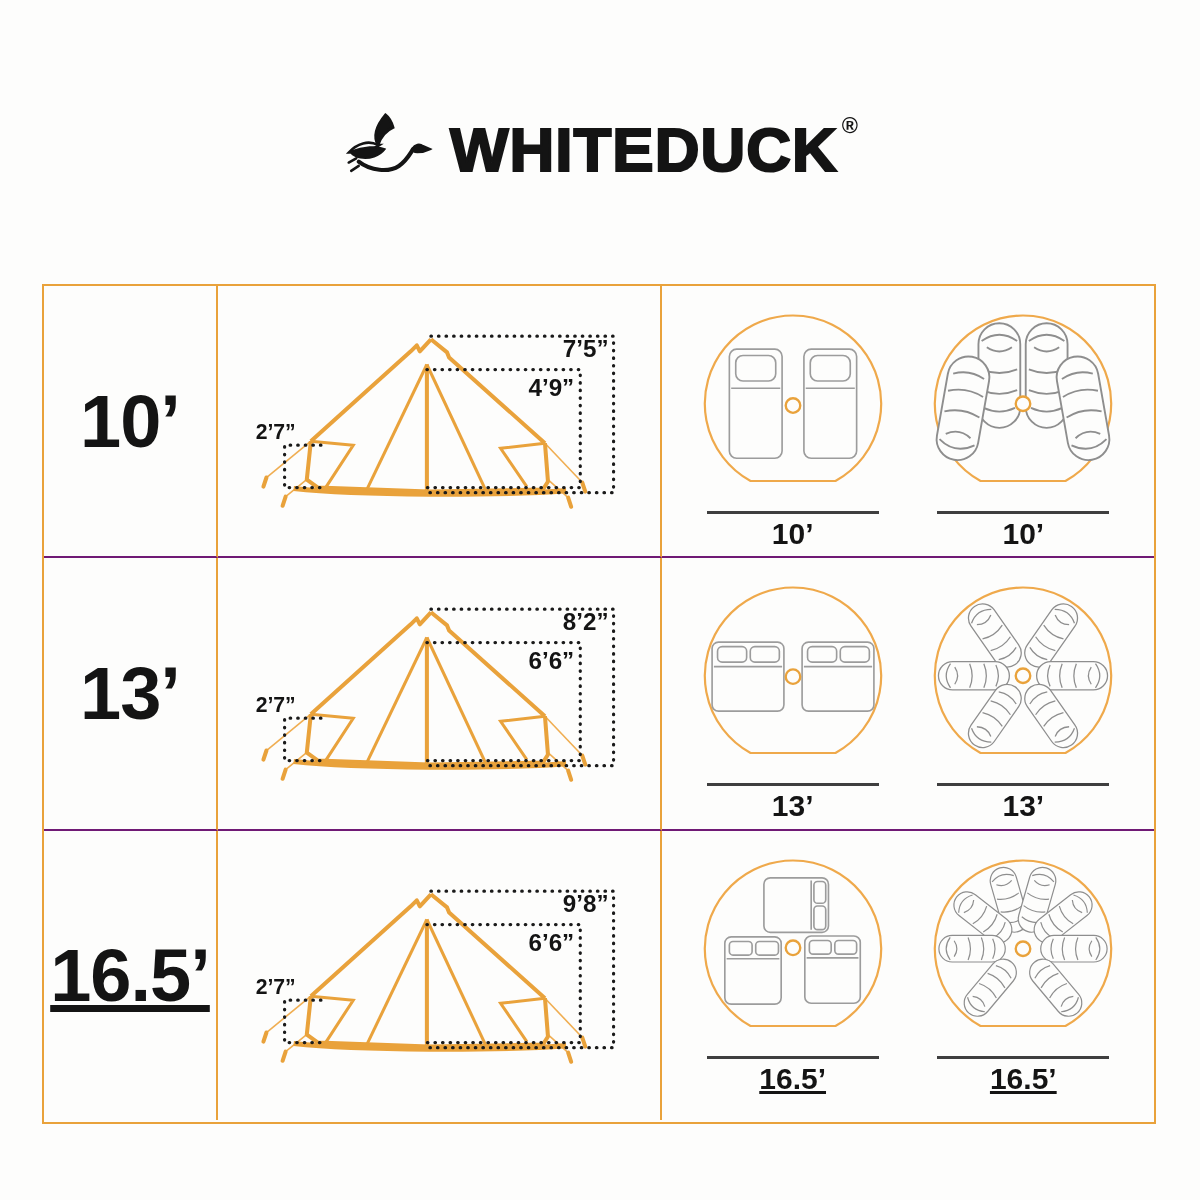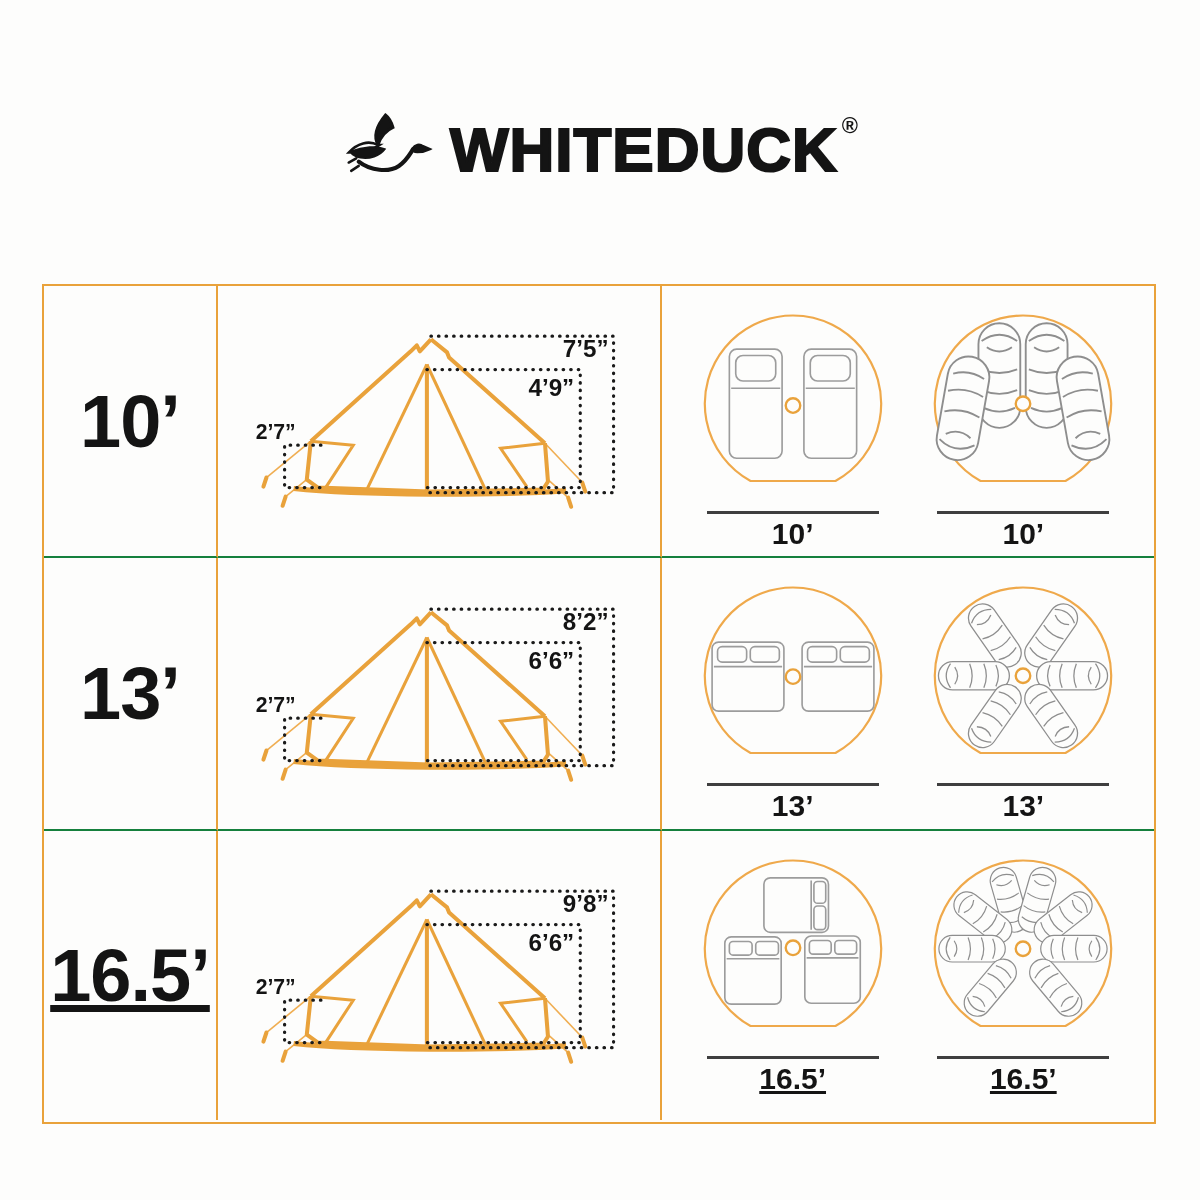--- a/index.html
+++ b/index.html
@@ -11,21 +11,21 @@
   .logo svg.duck{width:92px;height:86px;flex:0 0 auto;}
   .brand-wrap{display:flex;align-items:flex-start;}
   .brand-name{font-size:62px;font-weight:700;letter-spacing:1px;color:#141414;
               -webkit-text-stroke:2.2px #141414;line-height:1;}
   .reg-mark{font-size:22px;font-weight:700;margin-left:4px;margin-top:-6px;}
   
   .size-table{position:absolute;left:42px;top:284px;width:1110px;height:836px;
               border:2px solid #E9A23B;display:grid;
               grid-template-columns:174px 444px 492px;
               grid-template-rows:272px 273px 289px;}
-  .cell{box-sizing:border-box;border-right:2px solid #E9A23B;border-bottom:2px solid #15803d;}
+  .cell{box-sizing:border-box;border-right:2px solid #E9A23B;border-bottom:2px solid #701a75;}
   .cell.last-col{border-right:none;}
   .cell.last-row{border-bottom:none;text-decoration:underline;}
   .size-cell{display:flex;align-items:center;justify-content:center;}
   .size-label{font-size:74px;font-weight:700;letter-spacing:-1px;}
   .side-cell{display:flex;align-items:center;justify-content:center;}
   .tent-svg{width:424px;height:222px;}
   .tent-svg text{font-family:"Liberation Sans",sans-serif;font-weight:700;fill:#141414;}
   .dim-big{font-size:24px;}
   .dim-small{font-size:21px;}
   .plans-cell{display:flex;justify-content:space-evenly;align-items:flex-start;padding-top:22px;}

